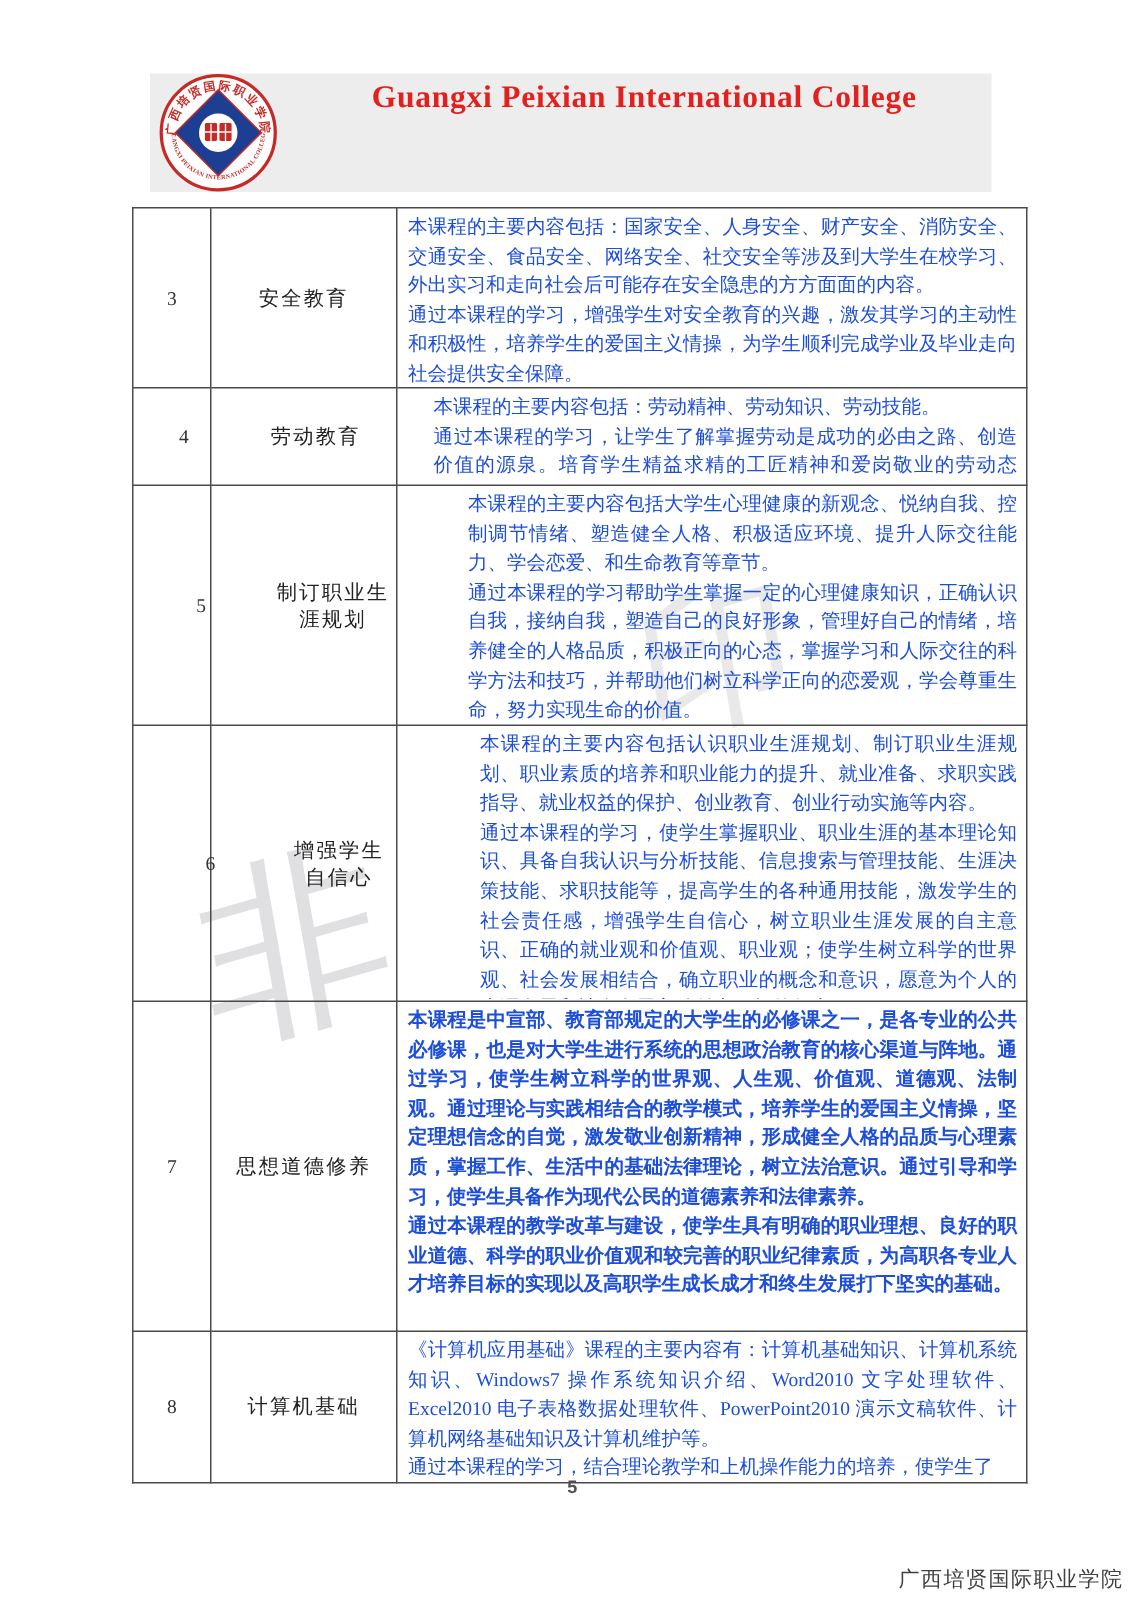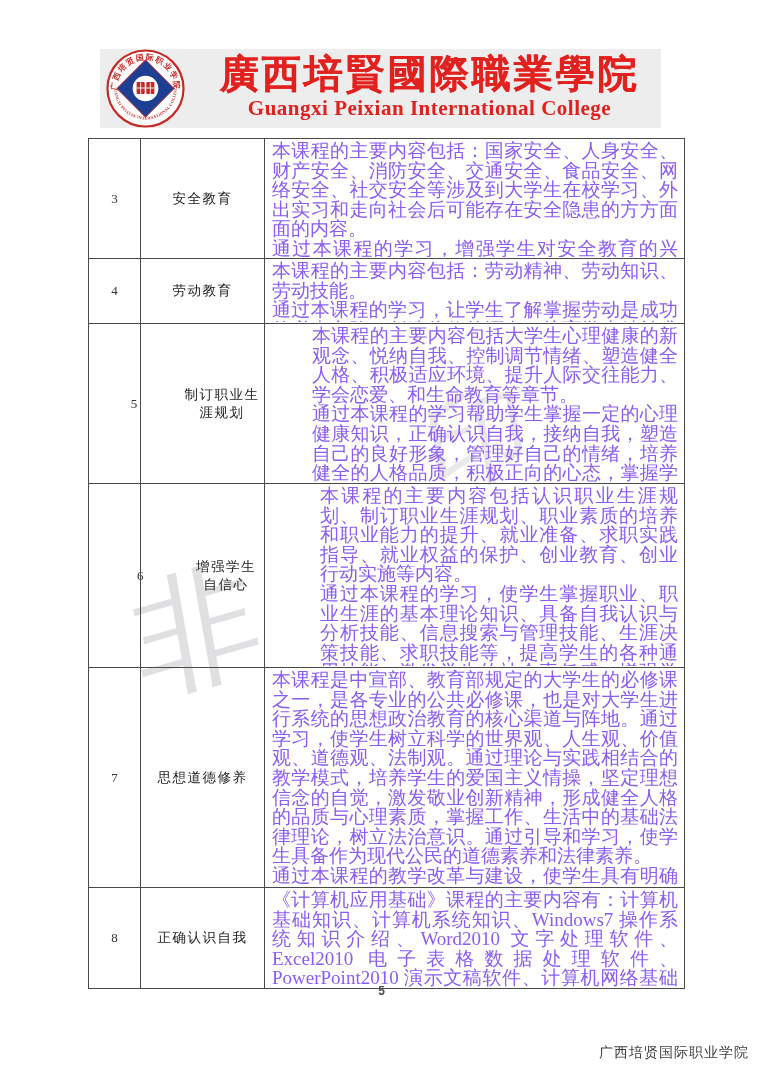--- a/index.html
+++ b/index.html
@@ -41,27 +41,27 @@
     border:1px solid #4a4a4a;vertical-align:middle;background:transparent;
   }
   .col-no{width:49px;}
   .col-course{width:121px;}
   .col-desc{width:419px;}
   .no-cell{text-align:center;font-size:13px;color:#333;}
   .course-cell{text-align:center;font-size:13.5px;letter-spacing:1.5px;color:#222;}
   .desc-cell{vertical-align:top;padding:0;}
   .desc-box{
     overflow:hidden;padding:1px 6px 0 7px;
-    font-size:19px;line-height:19.6px;text-align:justify;color:#8b5cf6;
+    font-size:13px;line-height:19.6px;text-align:justify;color:#1d4ed8;
   }
   .desc-box p{margin:0;}
-  .h3{height:117px;} .h4{height:62px;} .h5{height:157px;padding-left:40px;}
+  .h3{height:117px;} .h4{height:62px;padding-left:17px;} .h5{height:157px;padding-left:40px;}
   .h6{height:181px;padding-left:48px;} .h7{height:217px;} .h8{height:98px;}
   .b3{height:116px;} .b4{height:61px;} .b5{height:156px;}
-  .b6{height:180px;} .b7{height:216px;} .b8{height:97px;}
+  .b6{height:180px;} .b7{height:216px;font-weight:bold;} .b8{height:97px;}
   
   .page-number{
     position:absolute;left:0;right:0;top:984px;text-align:center;
     font-size:12px;font-weight:bold;color:#4f4f4f;z-index:1;
     font-family:"Liberation Sans","DejaVu Sans",sans-serif;
   }
   .corner-mark{
     position:absolute;right:14px;top:1044px;
     font-size:14px;color:#3f3f3f;letter-spacing:1px;z-index:1;
     font-family:"Liberation Sans","DejaVu Sans",sans-serif;
@@ -90,21 +90,20 @@
       <g>
         <rect x="31" y="33.5" width="8.2" height="12" rx="1" fill="#c62a26"></rect>
         <rect x="40.8" y="33.5" width="8.2" height="12" rx="1" fill="#c62a26"></rect>
         <line x1="35.1" y1="34" x2="35.1" y2="45.5" stroke="#ffffff" stroke-width="0.9"></line>
         <line x1="44.9" y1="34" x2="44.9" y2="45.5" stroke="#ffffff" stroke-width="0.9"></line>
         <line x1="31" y1="39.5" x2="49" y2="39.5" stroke="#ffffff" stroke-width="0.9"></line>
         <line x1="39.2" y1="33.5" x2="40.8" y2="33.5" stroke="#ffffff" stroke-width="1.4"></line>
       </g>
     </svg>
     <div class="titles">
-      <div class="title-cn">廣西培賢國際職業學院</div>
       <div class="title-en">Guangxi Peixian International College</div>
     </div>
   </div>
 
   <div class="wm wm1">非</div>
   <div class="wm wm2">印</div>
 
   <table class="course-table">
     <tbody>
       <tr>
@@ -152,21 +151,21 @@
         <td class="col-course course-cell h7">思想道德修养</td>
         <td class="col-desc desc-cell h7">
           <div class="desc-box b7">
             <p>本课程是中宣部、教育部规定的大学生的必修课之一，是各专业的公共必修课，也是对大学生进行系统的思想政治教育的核心渠道与阵地。通过学习，使学生树立科学的世界观、人生观、价值观、道德观、法制观。通过理论与实践相结合的教学模式，培养学生的爱国主义情操，坚定理想信念的自觉，激发敬业创新精神，形成健全人格的品质与心理素质，掌握工作、生活中的基础法律理论，树立法治意识。通过引导和学习，使学生具备作为现代公民的道德素养和法律素养。</p>
             <p>通过本课程的教学改革与建设，使学生具有明确的职业理想、良好的职业道德、科学的职业价值观和较完善的职业纪律素质，为高职各专业人才培养目标的实现以及高职学生成长成才和终生发展打下坚实的基础。</p>
           </div>
         </td>
       </tr>
       <tr>
         <td class="col-no no-cell h8">8</td>
-        <td class="col-course course-cell h8">正确认识自我</td>
+        <td class="col-course course-cell h8">计算机基础</td>
         <td class="col-desc desc-cell h8">
           <div class="desc-box b8">
             <p>《计算机应用基础》课程的主要内容有：计算机基础知识、计算机系统知识、Windows7 操作系统知识介绍、Word2010 文字处理软件、Excel2010 电子表格数据处理软件、PowerPoint2010 演示文稿软件、计算机网络基础知识及计算机维护等。</p>
             <p>通过本课程的学习，结合理论教学和上机操作能力的培养，使学生了</p>
           </div>
         </td>
       </tr>
     </tbody>
   </table>
 

